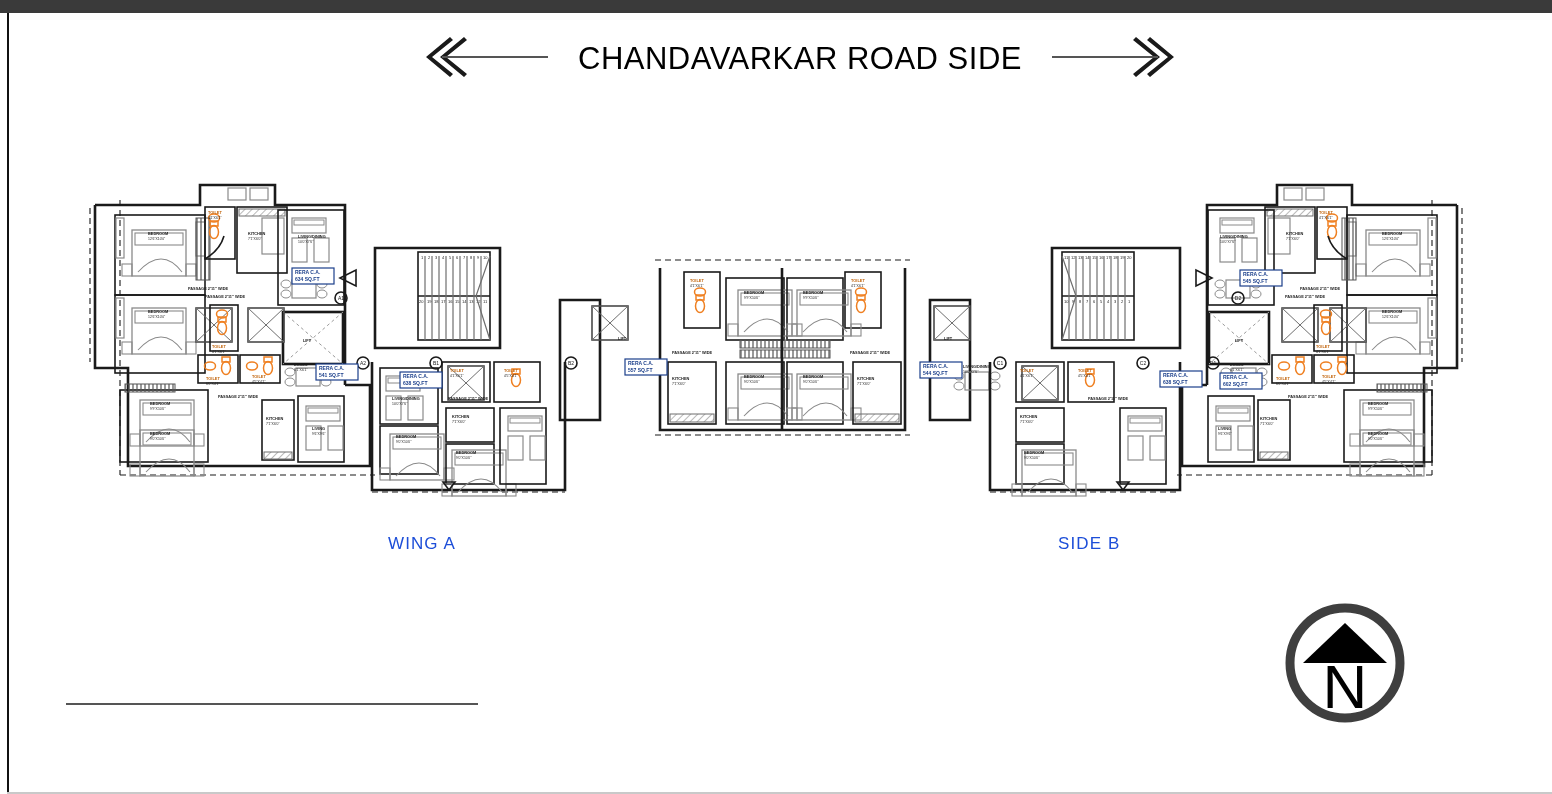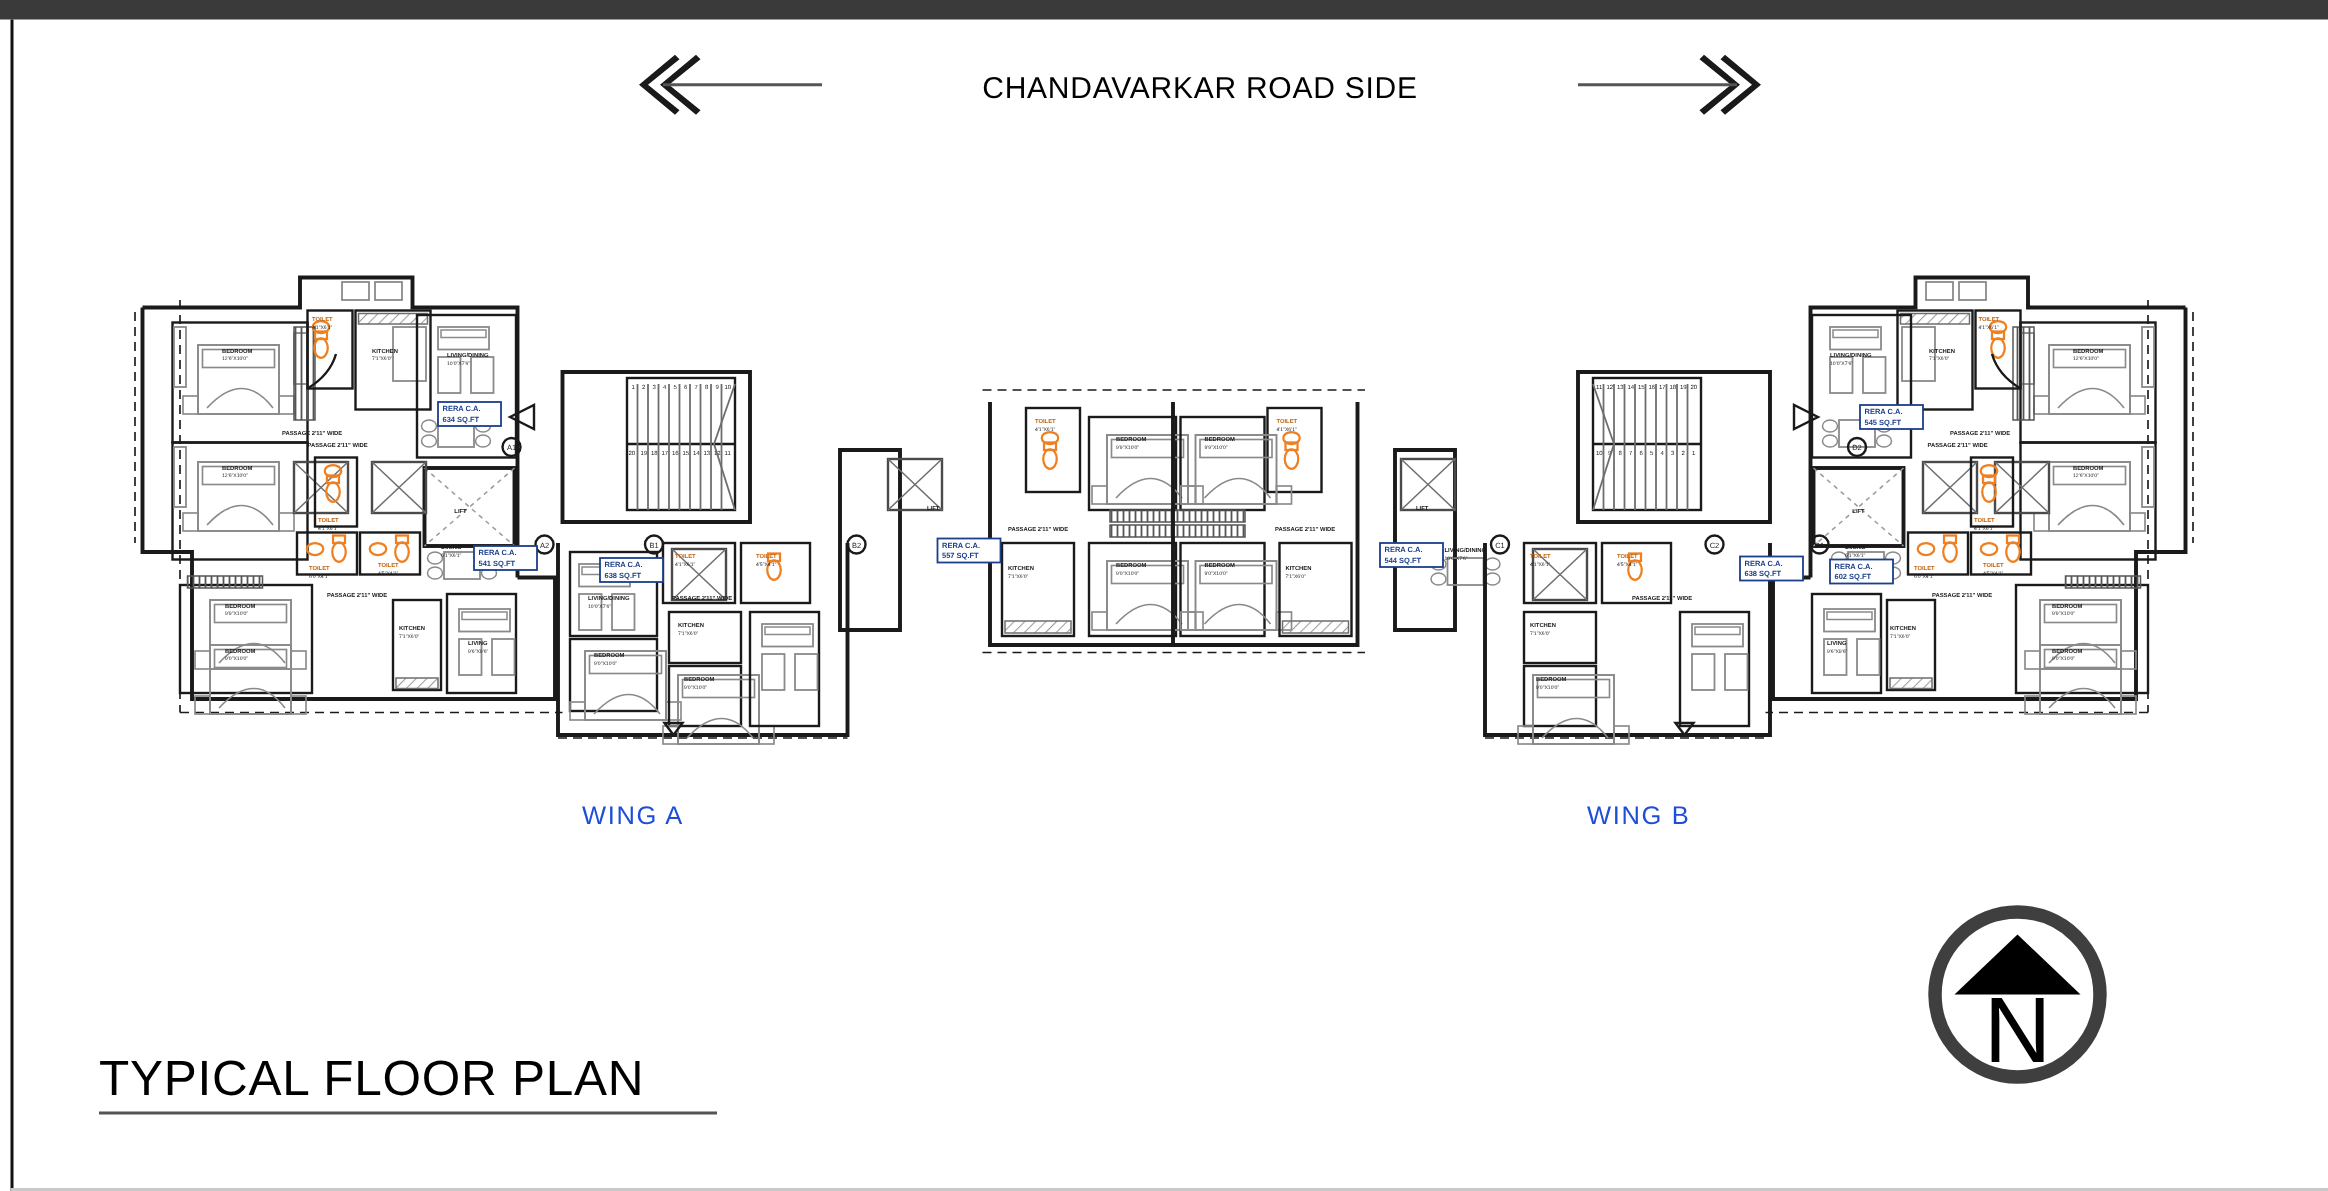--- a/index.html
+++ b/index.html
@@ -33,21 +33,21 @@
     background: #c9c9c9;
   }
 
   
   #header {
     position: absolute; left: 420px; top: 32px;
     width: 760px; height: 54px;
     display: flex; align-items: center; justify-content: center;
   }
   #road-title {
-    font-size: 20px; letter-spacing: 0.5px;
+    font-size: 31px; letter-spacing: 0.5px;
     color: #000; white-space: nowrap;
     font-family: "Liberation Sans", sans-serif;
   }
   .arrow-wrap { position: absolute; top: 50%; transform: translateY(-50%); }
   #arrow-left { left: 0px; }
   #arrow-right { right: 0px; }
 
   
   .wing-caption {
     position: absolute;
@@ -92,24 +92,23 @@
     <span class="arrow-wrap" id="arrow-right">
       <svg width="130" height="44" viewBox="0 0 130 44">
         <path d="M124,22 L100,2 L97,5 L118,22 L97,39 L100,42 Z" fill="#1a1a1a"></path>
         <path d="M110,22 L86,2 L83,5 L104,22 L83,39 L86,42 Z" fill="#1a1a1a"></path>
         <line x1="2" y1="22" x2="108" y2="22" stroke="#555" stroke-width="2"></line>
       </svg>
     </span>
   </div>
 
   <div class="wing-caption" id="wing-a-caption">WING A</div>
-  <div class="wing-caption" id="wing-b-caption">WING B</div>
+  <div class="wing-caption" id="wing-b-caption">SIDE B</div>
 
   <div id="plan-title-wrap">
-    <div id="plan-title">TYPICAL FLOOR PLAN</div>
     <div id="plan-title-underline"></div>
   </div>
 
   <div id="compass">
     <svg width="124" height="124" viewBox="0 0 124 124">
       <circle cx="62" cy="62" r="55" fill="#ffffff" stroke="#3f3f3f" stroke-width="9"></circle>
       <path d="M62,22 L104,62 L20,62 Z" fill="#000000"></path>
       <text x="62" y="107" font-family="Liberation Sans, sans-serif" font-size="62" fill="#000" text-anchor="middle">N</text>
     </svg>
   </div>

